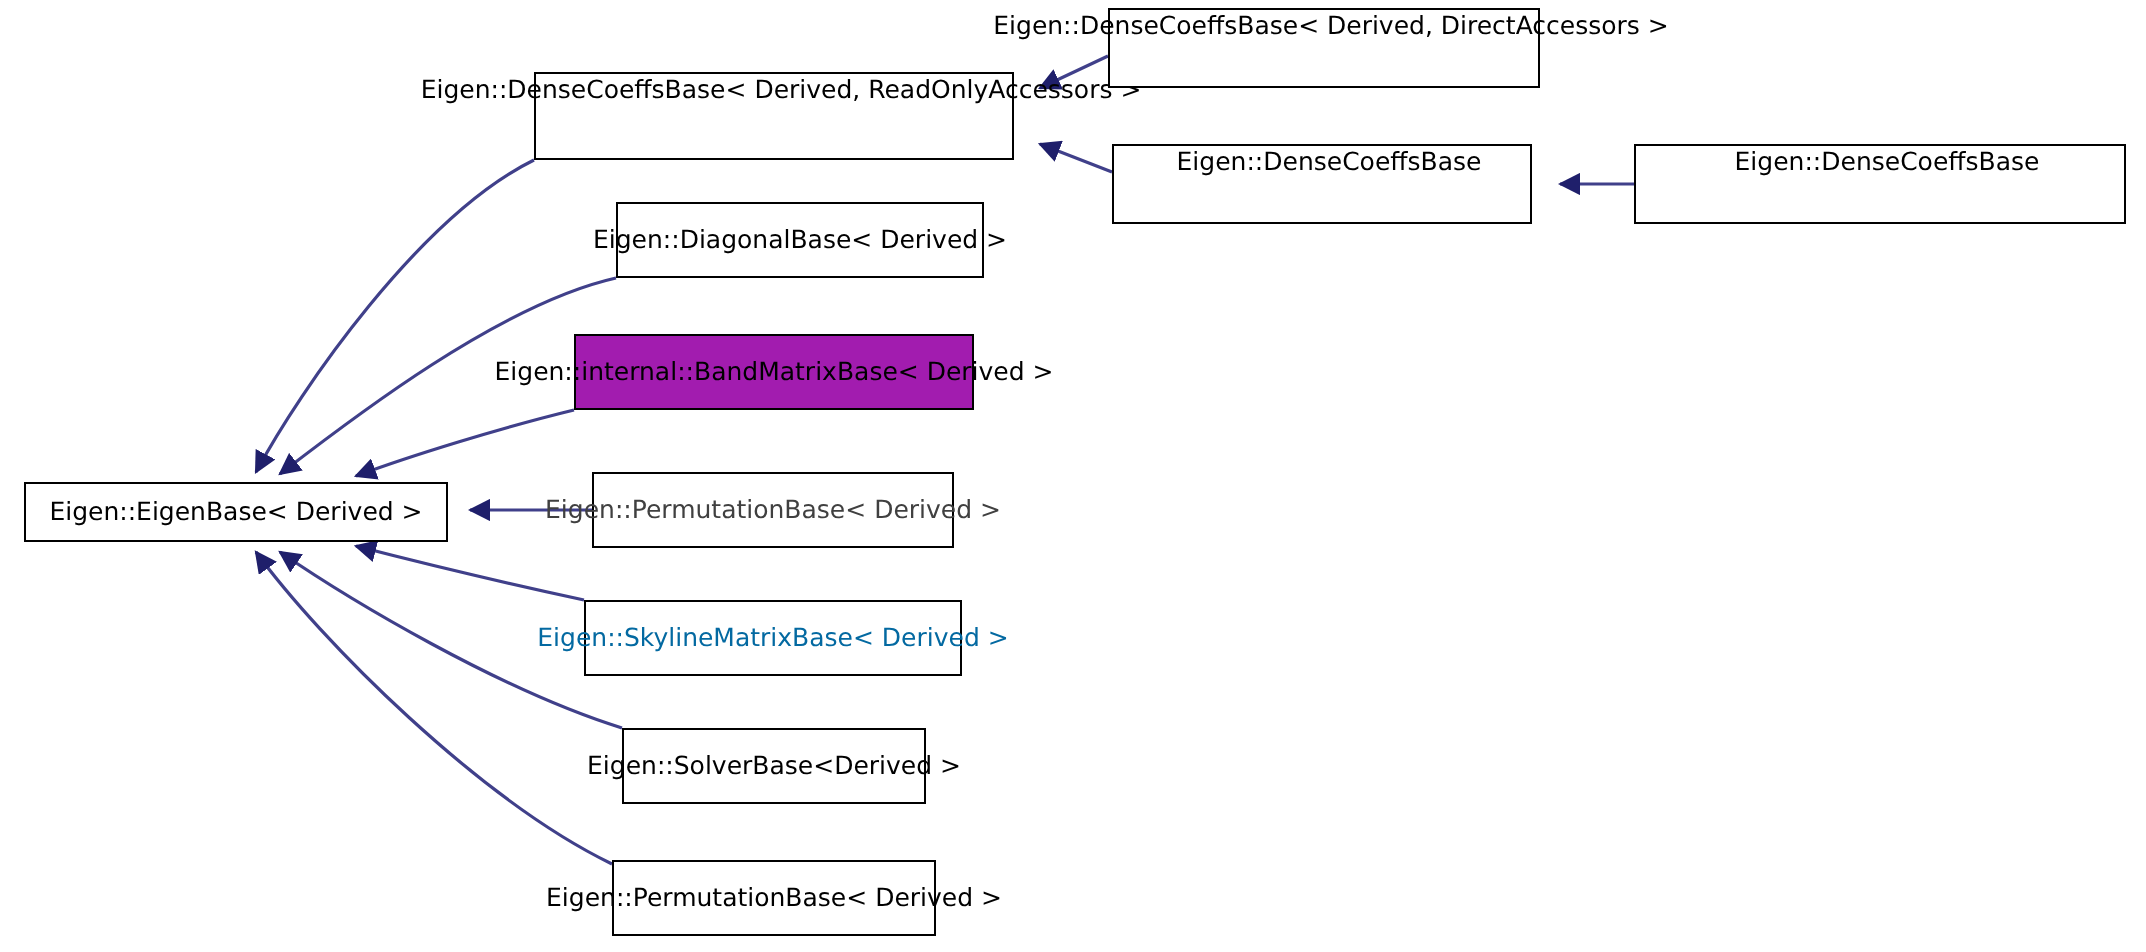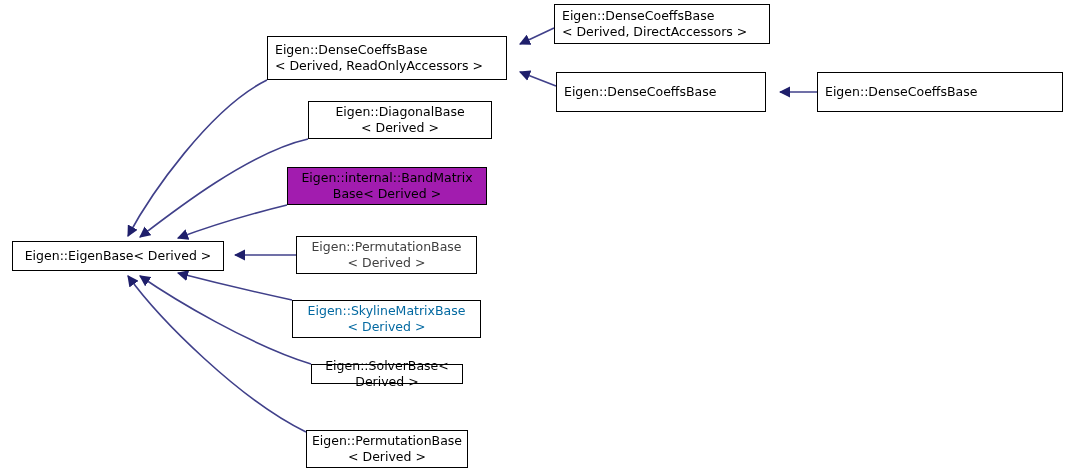--- a/index.html
+++ b/index.html
@@ -25,21 +25,21 @@
   }
   .node {
     position: absolute;
     box-sizing: border-box;
     border: 1px solid #000000;
     background: #ffffff;
     color: #000000;
     font-size: 12.5px;
     line-height: 16px;
     display: flex;
-    flex-direction: column;
+    flex-direction: row;
     justify-content: center;
     z-index: 5;
     white-space: pre;
   }
   .node .ln {
     display: block;
   }
   .node.center { text-align: center; align-items: center; }
   .node.left   { text-align: left; align-items: flex-start; padding-left: 7px; }
 </style>
@@ -111,21 +111,21 @@
   <div class="node center" style="left: 296px; top: 236px; width: 181px; height: 38px; background: rgb(255, 255, 255); border-color: rgb(0, 0, 0); color: #404040;">
     <span class="ln">Eigen::PermutationBase</span>
     <span class="ln">&lt; Derived &gt;</span>
   </div>
 
   <div class="node center" style="left: 292px; top: 300px; width: 189px; height: 38px; background: rgb(255, 255, 255); border-color: rgb(0, 0, 0); color: #0369a1;">
     <span class="ln">Eigen::SkylineMatrixBase</span>
     <span class="ln">&lt; Derived &gt;</span>
   </div>
 
-  <div class="node center" style="left: 311px; top: 364px; width: 152px; height: 20px; background: rgb(255, 255, 255); border-color: rgb(0, 0, 0); color: rgb(0, 0, 0); align-items: center;">
+  <div class="node center" style="left: 311px; top: 364px; width: 152px; height: 38px; background: rgb(255, 255, 255); border-color: rgb(0, 0, 0); color: rgb(0, 0, 0); align-items: center;">
     <span class="ln">Eigen::SolverBase&lt;</span>
     <span class="ln">Derived &gt;</span>
   </div>
 
   <div class="node center" style="left: 306px; top: 430px; width: 162px; height: 38px; background: rgb(255, 255, 255); border-color: rgb(0, 0, 0); color: rgb(0, 0, 0);">
     <span class="ln">Eigen::PermutationBase</span>
     <span class="ln">&lt; Derived &gt;</span>
   </div>
 
 </div>

